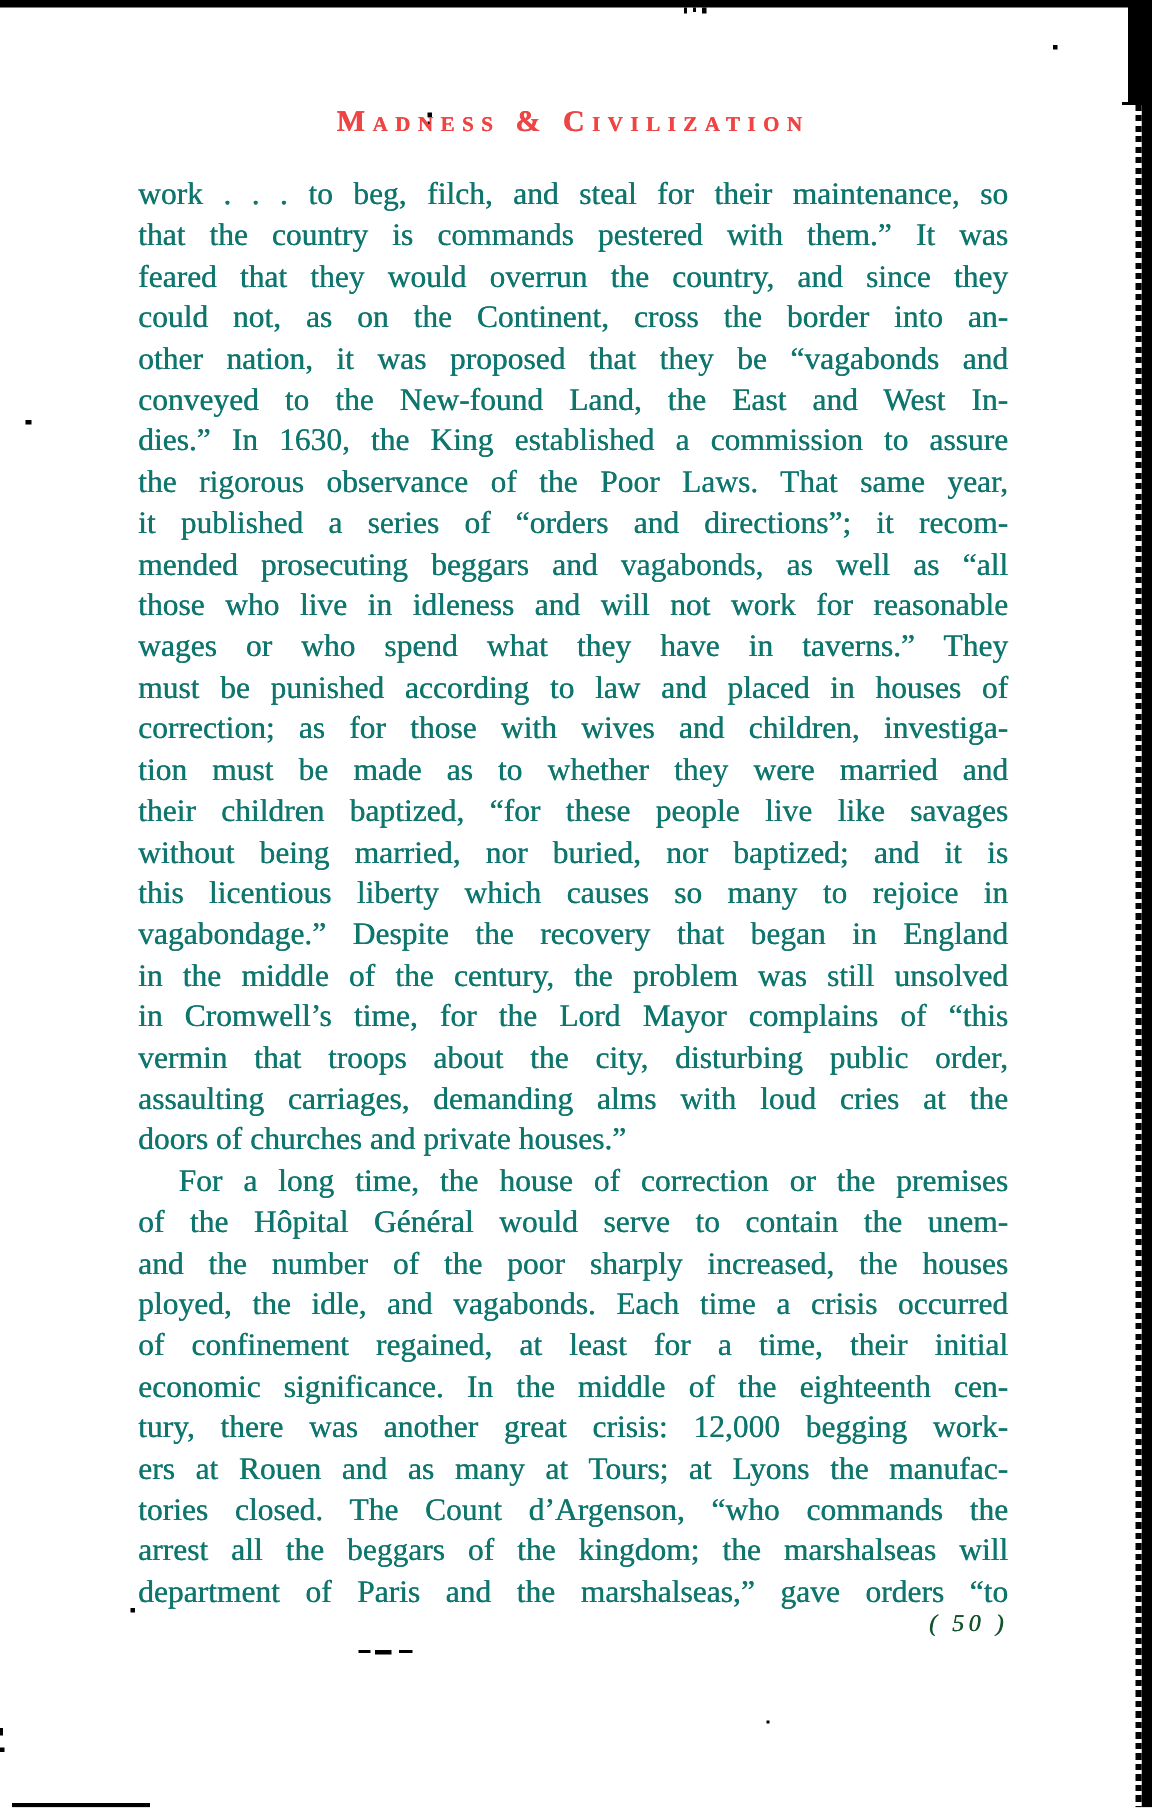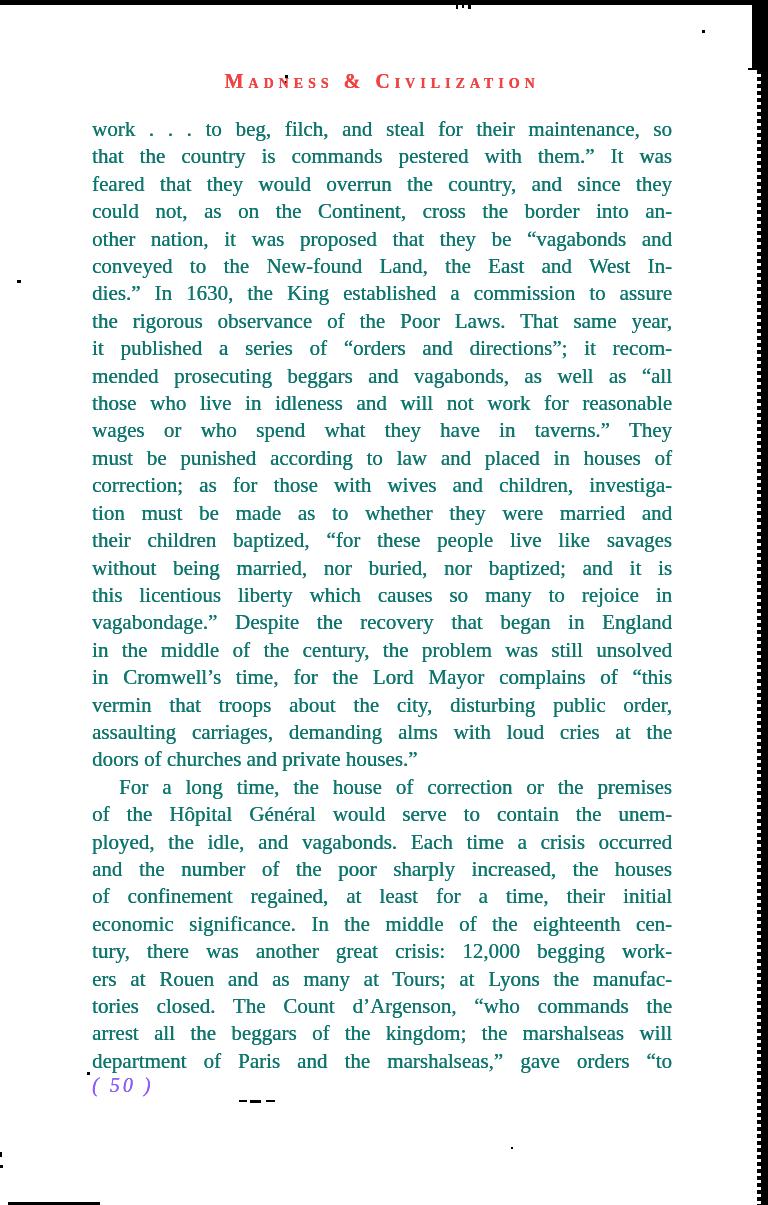--- a/index.html
+++ b/index.html
@@ -50,25 +50,25 @@
   }
   .line.flush { text-align-last: left; }
   .line.indent { text-indent: 27px; }
 
   
   .page-number {
     position: absolute;
     left: 92px;
     top: 1074px;
     width: 580px;
-    text-align: left;
+    text-align: right;
     font-style: italic;
-    font-size: 20px;
+    font-size: 16px;
     letter-spacing: 3px;
-    color: #8b5cf6;
+    color: #14532d;
     text-shadow: 0.3px 0 0 currentColor;
   }
 
   
   .art { position: absolute; background: #000; }
   .art-top-bar    { left: 0;   top: 0;    width: 768px; height: 5px; }
   .art-top-tick1  { left: 456px; top: 5px; width: 2px; height: 4px; }
   .art-top-tick2  { left: 462px; top: 5px; width: 2px; height: 3px; }
   .art-top-tick3  { left: 468px; top: 5px; width: 3px; height: 4px; }
   .art-right-top  { left: 752px; top: 0;   width: 16px; height: 70px; }
@@ -142,22 +142,22 @@
         <div class="line">vagabondage.” Despite the recovery that began in England</div>
         <div class="line">in the middle of the century, the problem was still unsolved</div>
         <div class="line">in Cromwell’s time, for the Lord Mayor complains of “this</div>
         <div class="line">vermin that troops about the city, disturbing public order,</div>
         <div class="line">assaulting carriages, demanding alms with loud cries at the</div>
         <div class="line flush">doors of churches and private houses.”</div>
       </div>
       <div class="para">
         <div class="line indent">For a long time, the house of correction or the premises</div>
         <div class="line">of the Hôpital Général would serve to contain the unem-</div>
+        <div class="line">and the number of the poor sharply increased, the houses</div>
         <div class="line">ployed, the idle, and vagabonds. Each time a crisis occurred</div>
-        <div class="line">and the number of the poor sharply increased, the houses</div>
         <div class="line">of confinement regained, at least for a time, their initial</div>
         <div class="line">economic significance. In the middle of the eighteenth cen-</div>
         <div class="line">tury, there was another great crisis: 12,000 begging work-</div>
         <div class="line">ers at Rouen and as many at Tours; at Lyons the manufac-</div>
         <div class="line">tories closed. The Count d’Argenson, “who commands the</div>
         <div class="line">arrest all the beggars of the kingdom; the marshalseas will</div>
         <div class="line">department of Paris and the marshalseas,” gave orders “to</div>
       </div>
     </div>
 

